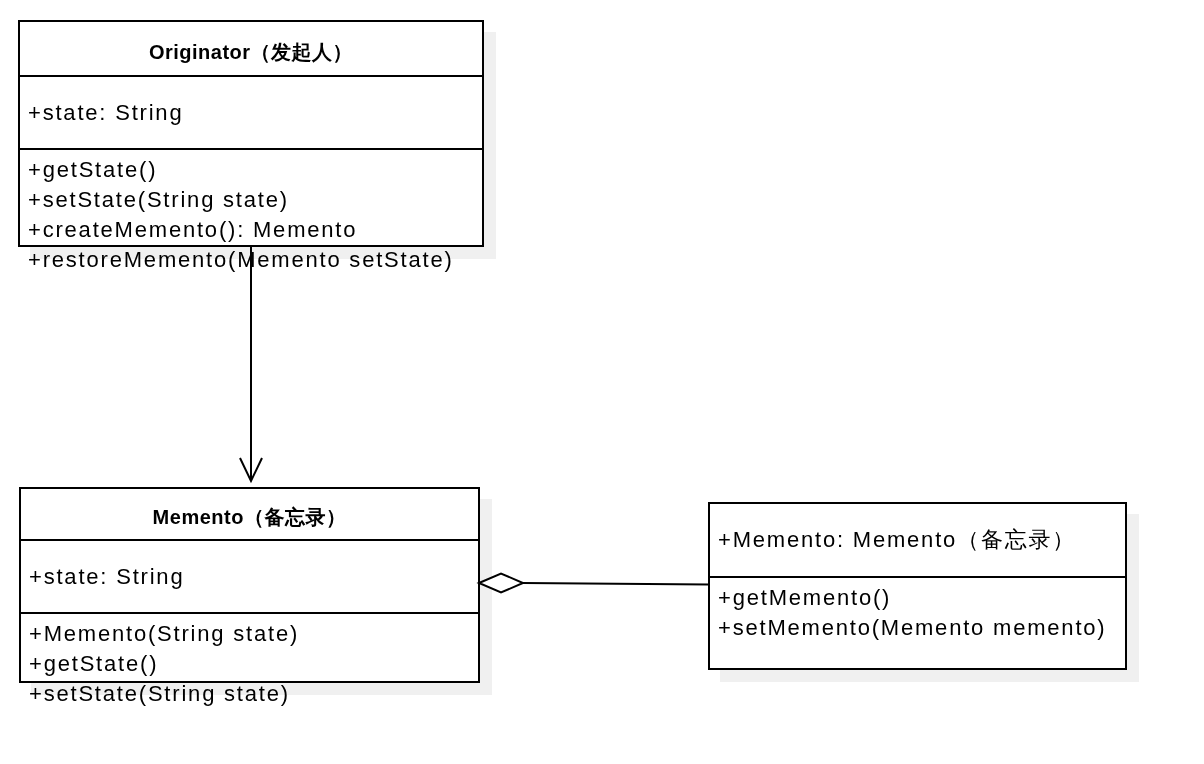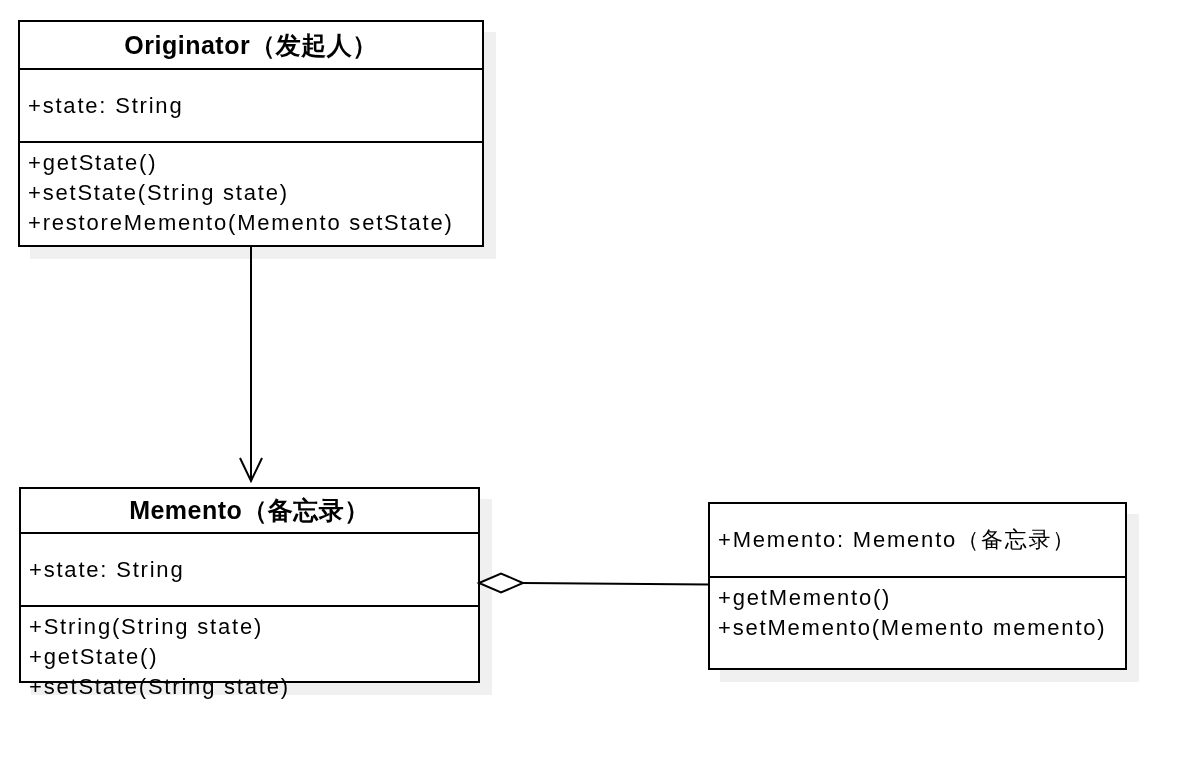--- a/index.html
+++ b/index.html
@@ -21,24 +21,25 @@
     background: #ffffff;
     border: 2px solid #000000;
     box-sizing: border-box;
     box-shadow: 12px 12px 0 #f0f0f0;
   }
   .uml-title {
     display: flex;
     align-items: center;
     justify-content: center;
     font-weight: bold;
-    font-size: 25px;
+    font-size: 20px;
     letter-spacing: 0.5px;
     border-bottom: 2px solid #000000;
     white-space: nowrap;
+    margin-top: 7px;
   }
   .uml-attrs {
     display: flex;
     flex-direction: column;
     justify-content: center;
     border-bottom: 2px solid #000000;
     padding: 14px 8px;
   }
   .uml-methods {
     padding: 5px 15px 0 8px;
@@ -76,31 +77,32 @@
 <div class="canvas">
 
   <div class="uml-class" id="box-originator">
     <div class="uml-title">Originator（发起人）</div>
     <div class="uml-attrs">
       <div class="uml-line">+state: String</div>
     </div>
     <div class="uml-methods">
       <div class="uml-line">+getState()</div>
       <div class="uml-line">+setState(String state)</div>
+      <div class="uml-line">+createMemento(): Memento</div>
       <div class="uml-line">+restoreMemento(Memento setState)</div>
     </div>
   </div>
 
   <div class="uml-class" id="box-memento">
     <div class="uml-title">Memento（备忘录）</div>
     <div class="uml-attrs">
       <div class="uml-line">+state: String</div>
     </div>
     <div class="uml-methods">
-      <div class="uml-line">+String(String state)</div>
+      <div class="uml-line">+Memento(String state)</div>
       <div class="uml-line">+getState()</div>
       <div class="uml-line">+setState(String state)</div>
     </div>
   </div>
 
   <div class="uml-class" id="box-caretaker">
     <div class="uml-attrs">
       <div class="uml-line">+Memento: Memento（备忘录）</div>
     </div>
     <div class="uml-methods">

